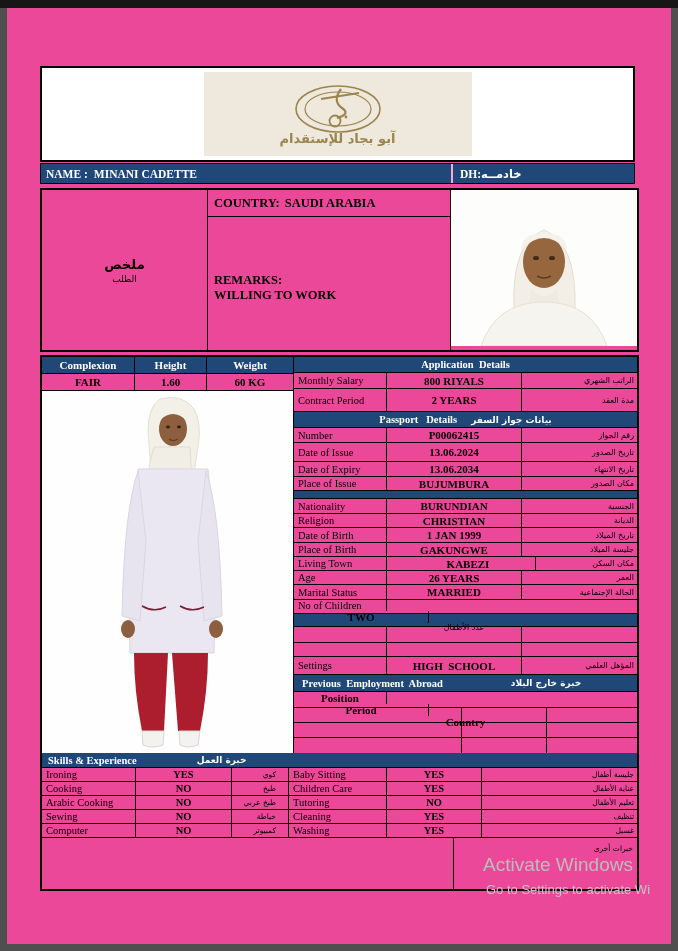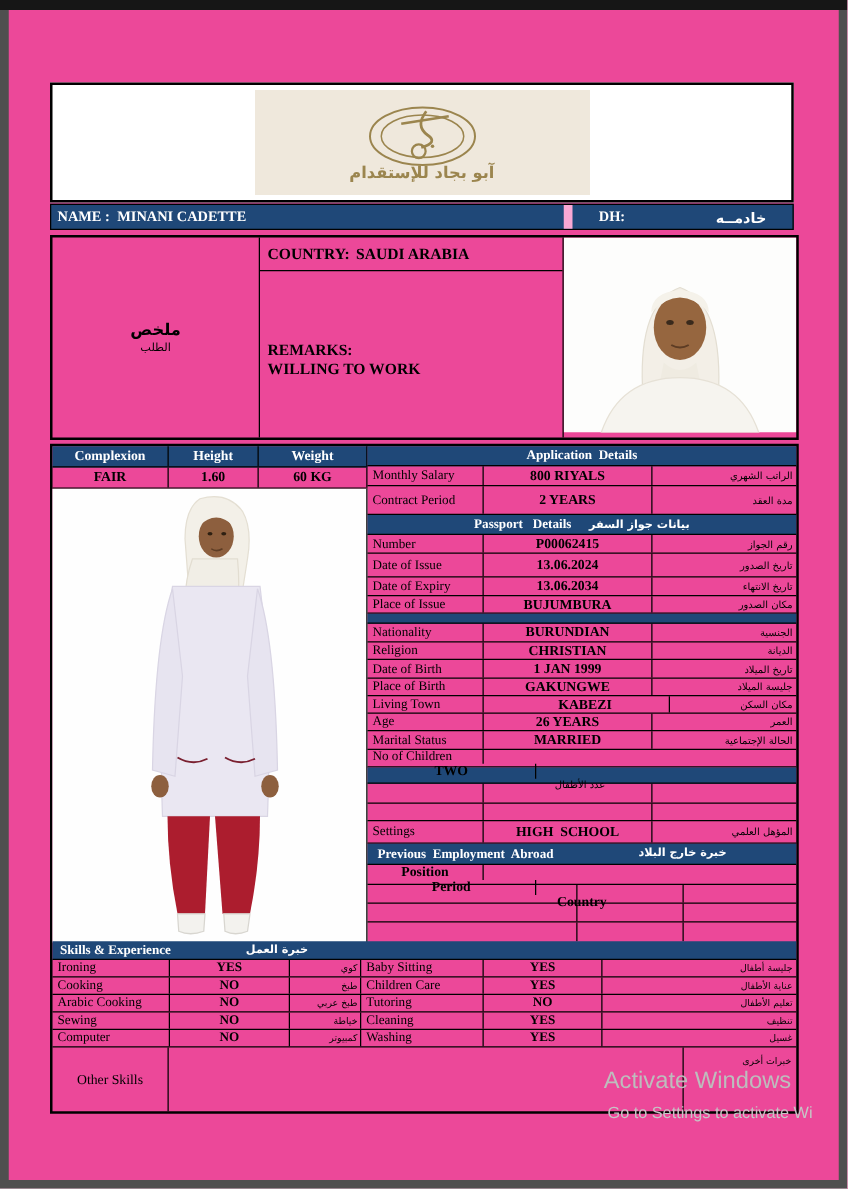--- a/index.html
+++ b/index.html
@@ -9,21 +9,21 @@
   .page{position:absolute;left:7px;top:8px;width:664px;height:936px;background:#ec4899;}
 
   
   .header-box{position:absolute;left:33px;top:58px;width:595px;}
   .logo-area{border:2px solid #000;height:92px;background:#fff;display:flex;align-items:center;justify-content:center;}
   .logo-box{width:268px;height:84px;background:#efe8dc;display:flex;flex-direction:column;align-items:center;justify-content:center;}
   .logo-arabic{color:#9b854e;font-weight:bold;font-size:13px;font-family:"DejaVu Sans",sans-serif;margin-top:-4px;}
   .name-bar{margin-top:1px;height:19px;background:#1f4878;display:flex;color:#fff;font-weight:bold;font-size:11.5px;border:1px solid #000;}
   .name-left{width:405px;display:flex;align-items:center;padding-left:5px;}
   .name-left span{margin-right:6px;}
-  .name-right{flex:1;border-left:7px solid #f9a8d4;display:flex;align-items:center;padding:0 21px;justify-content:space-between;}
+  .name-right{flex:1;border-left:2px solid #f9a8d4;display:flex;align-items:center;padding:0 7px;justify-content:flex-start;}
 
   
   .summary-box{position:absolute;left:33px;top:180px;width:595px;height:160px;border:2px solid #000;display:flex;}
   .sum-left{width:165px;border-right:1px solid #000;display:flex;flex-direction:column;align-items:center;justify-content:center;}
   .sum-ar1{font-size:13px;font-weight:bold;}
   .sum-ar2{font-size:9px;margin-top:2px;}
   .sum-mid{width:242px;border-right:1px solid #000;display:flex;flex-direction:column;}
   .country-row{height:26px;border-bottom:1px solid #000;display:flex;align-items:center;padding-left:6px;font-weight:bold;font-size:12.5px;}
   .country-row span{margin-right:5px;}
   .remarks{padding:56px 0 0 6px;font-weight:bold;font-size:12.5px;line-height:15px;}
@@ -52,21 +52,21 @@
 
   
   .skills{position:absolute;left:0;top:396px;width:595px;}
   .sk-band{height:15px;background:#1f4878;color:#fff;font-weight:bold;font-size:10.5px;display:flex;align-items:center;border-bottom:1px solid #000;box-sizing:border-box;}
   .sk-band .en{padding-left:6px;}
   .sk-band .arx{margin-left:60px;font-size:9px;}
   .sk-row{display:flex;height:14px;border-bottom:1px solid #000;box-sizing:border-box;font-size:10.5px;}
   .sk-row div{display:flex;align-items:center;border-right:1px solid #000;box-sizing:border-box;}
   .skl1{width:94px;padding-left:4px;}
   .skv1{width:96px;justify-content:center;font-weight:bold;}
-  .ska1{width:57px;justify-content:flex-end;padding-right:2px;font-size:7.5px;}
+  .ska1{width:57px;justify-content:flex-end;padding-right:12px;font-size:7.5px;}
   .skl2{width:98px;padding-left:4px;}
   .skv2{width:95px;justify-content:center;font-weight:bold;}
   .ska2{width:155px;justify-content:flex-end;padding-right:3px;font-size:7.5px;border-right:none !important;}
   .other-row{display:flex;height:51px;}
   .oc1{width:93px;border-right:1px solid #000;box-sizing:border-box;display:flex;align-items:center;justify-content:center;font-size:11px;}
   .oc2{width:412px;border-right:1px solid #000;box-sizing:border-box;}
   .oc3{flex:1;text-align:right;padding:6px 4px 0 0;font-size:7.5px;}
 
   .emp-hdr{display:flex;align-items:center;}
   .emp-hdr .en{padding-left:8px;}
@@ -358,21 +358,20 @@
         <div class="sk-row">
           <div class="skl1">Computer</div>
           <div class="skv1">NO</div>
           <div class="ska1 ar">كمبيوتر</div>
           <div class="skl2">Washing</div>
           <div class="skv2">YES</div>
           <div class="ska2 ar">غسيل</div>
         </div>
 
         <div class="other-row">
-          <div class="oc1">Other Skills</div>
           <div class="oc2"></div>
           <div class="oc3 ar">خبرات أخرى</div>
         </div>
       </div>
     </div>
   </div>
 
   <div class="wm1">Activate Windows</div>
   <div class="wm2">Go to Settings to activate Wi</div>
 </div>

